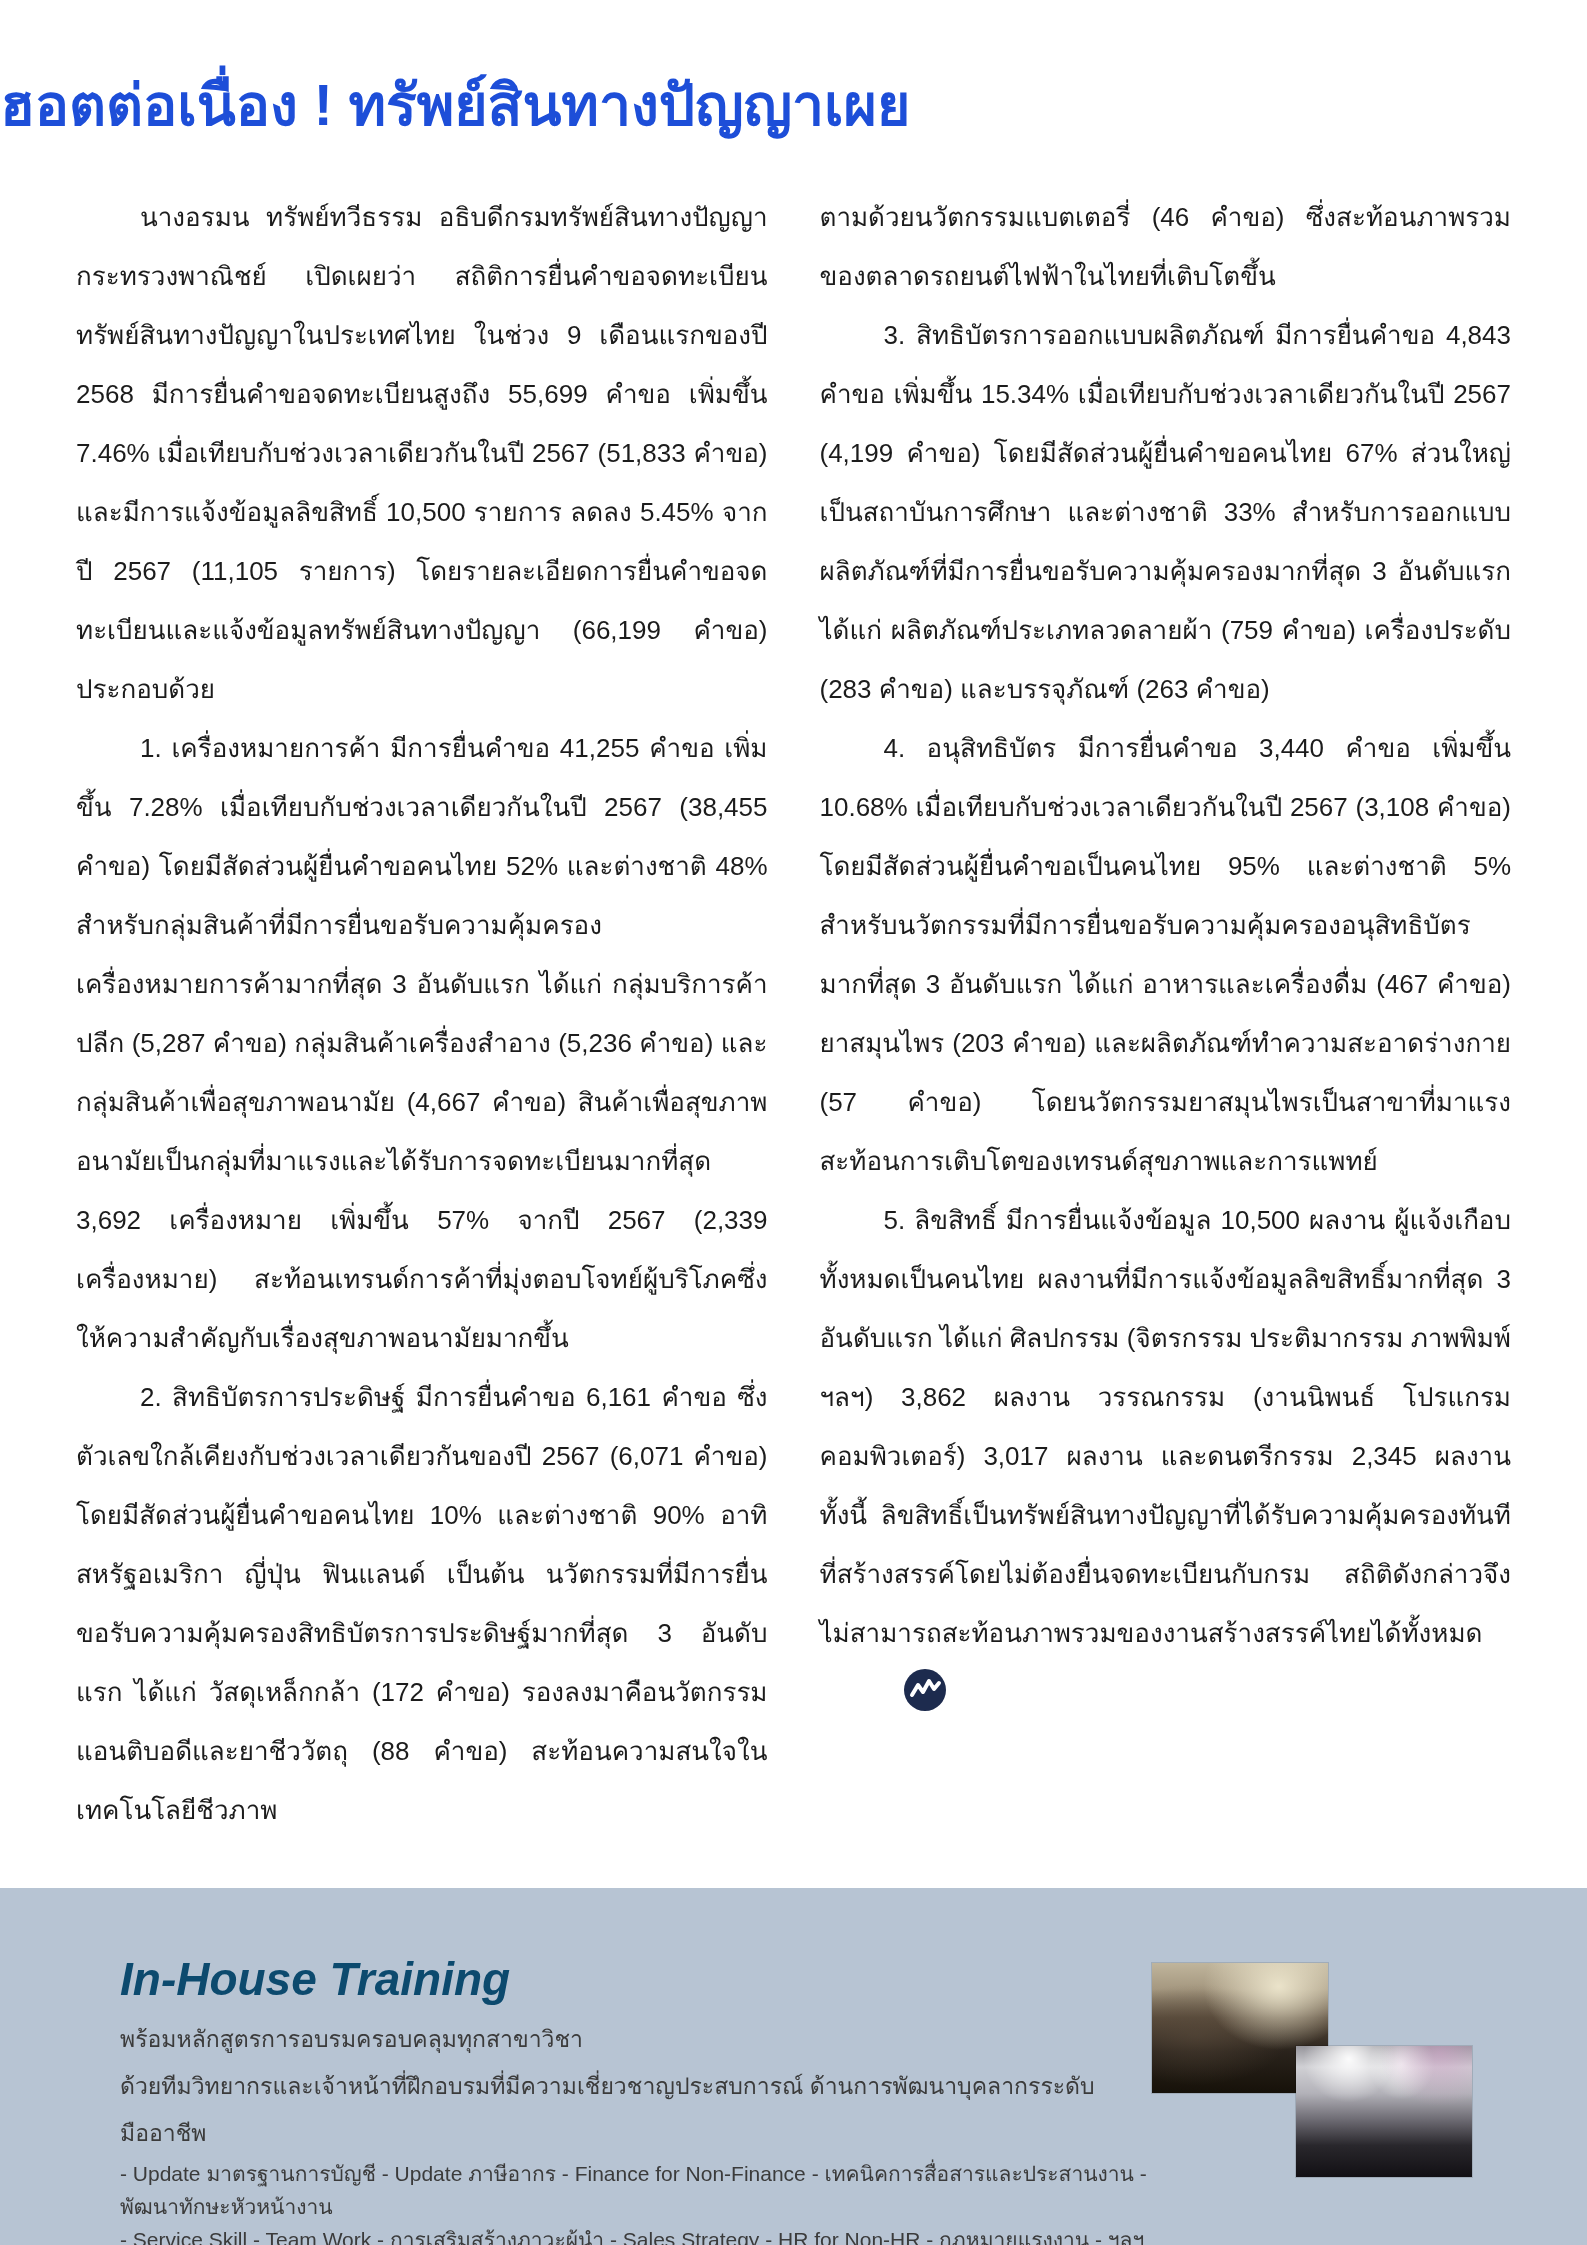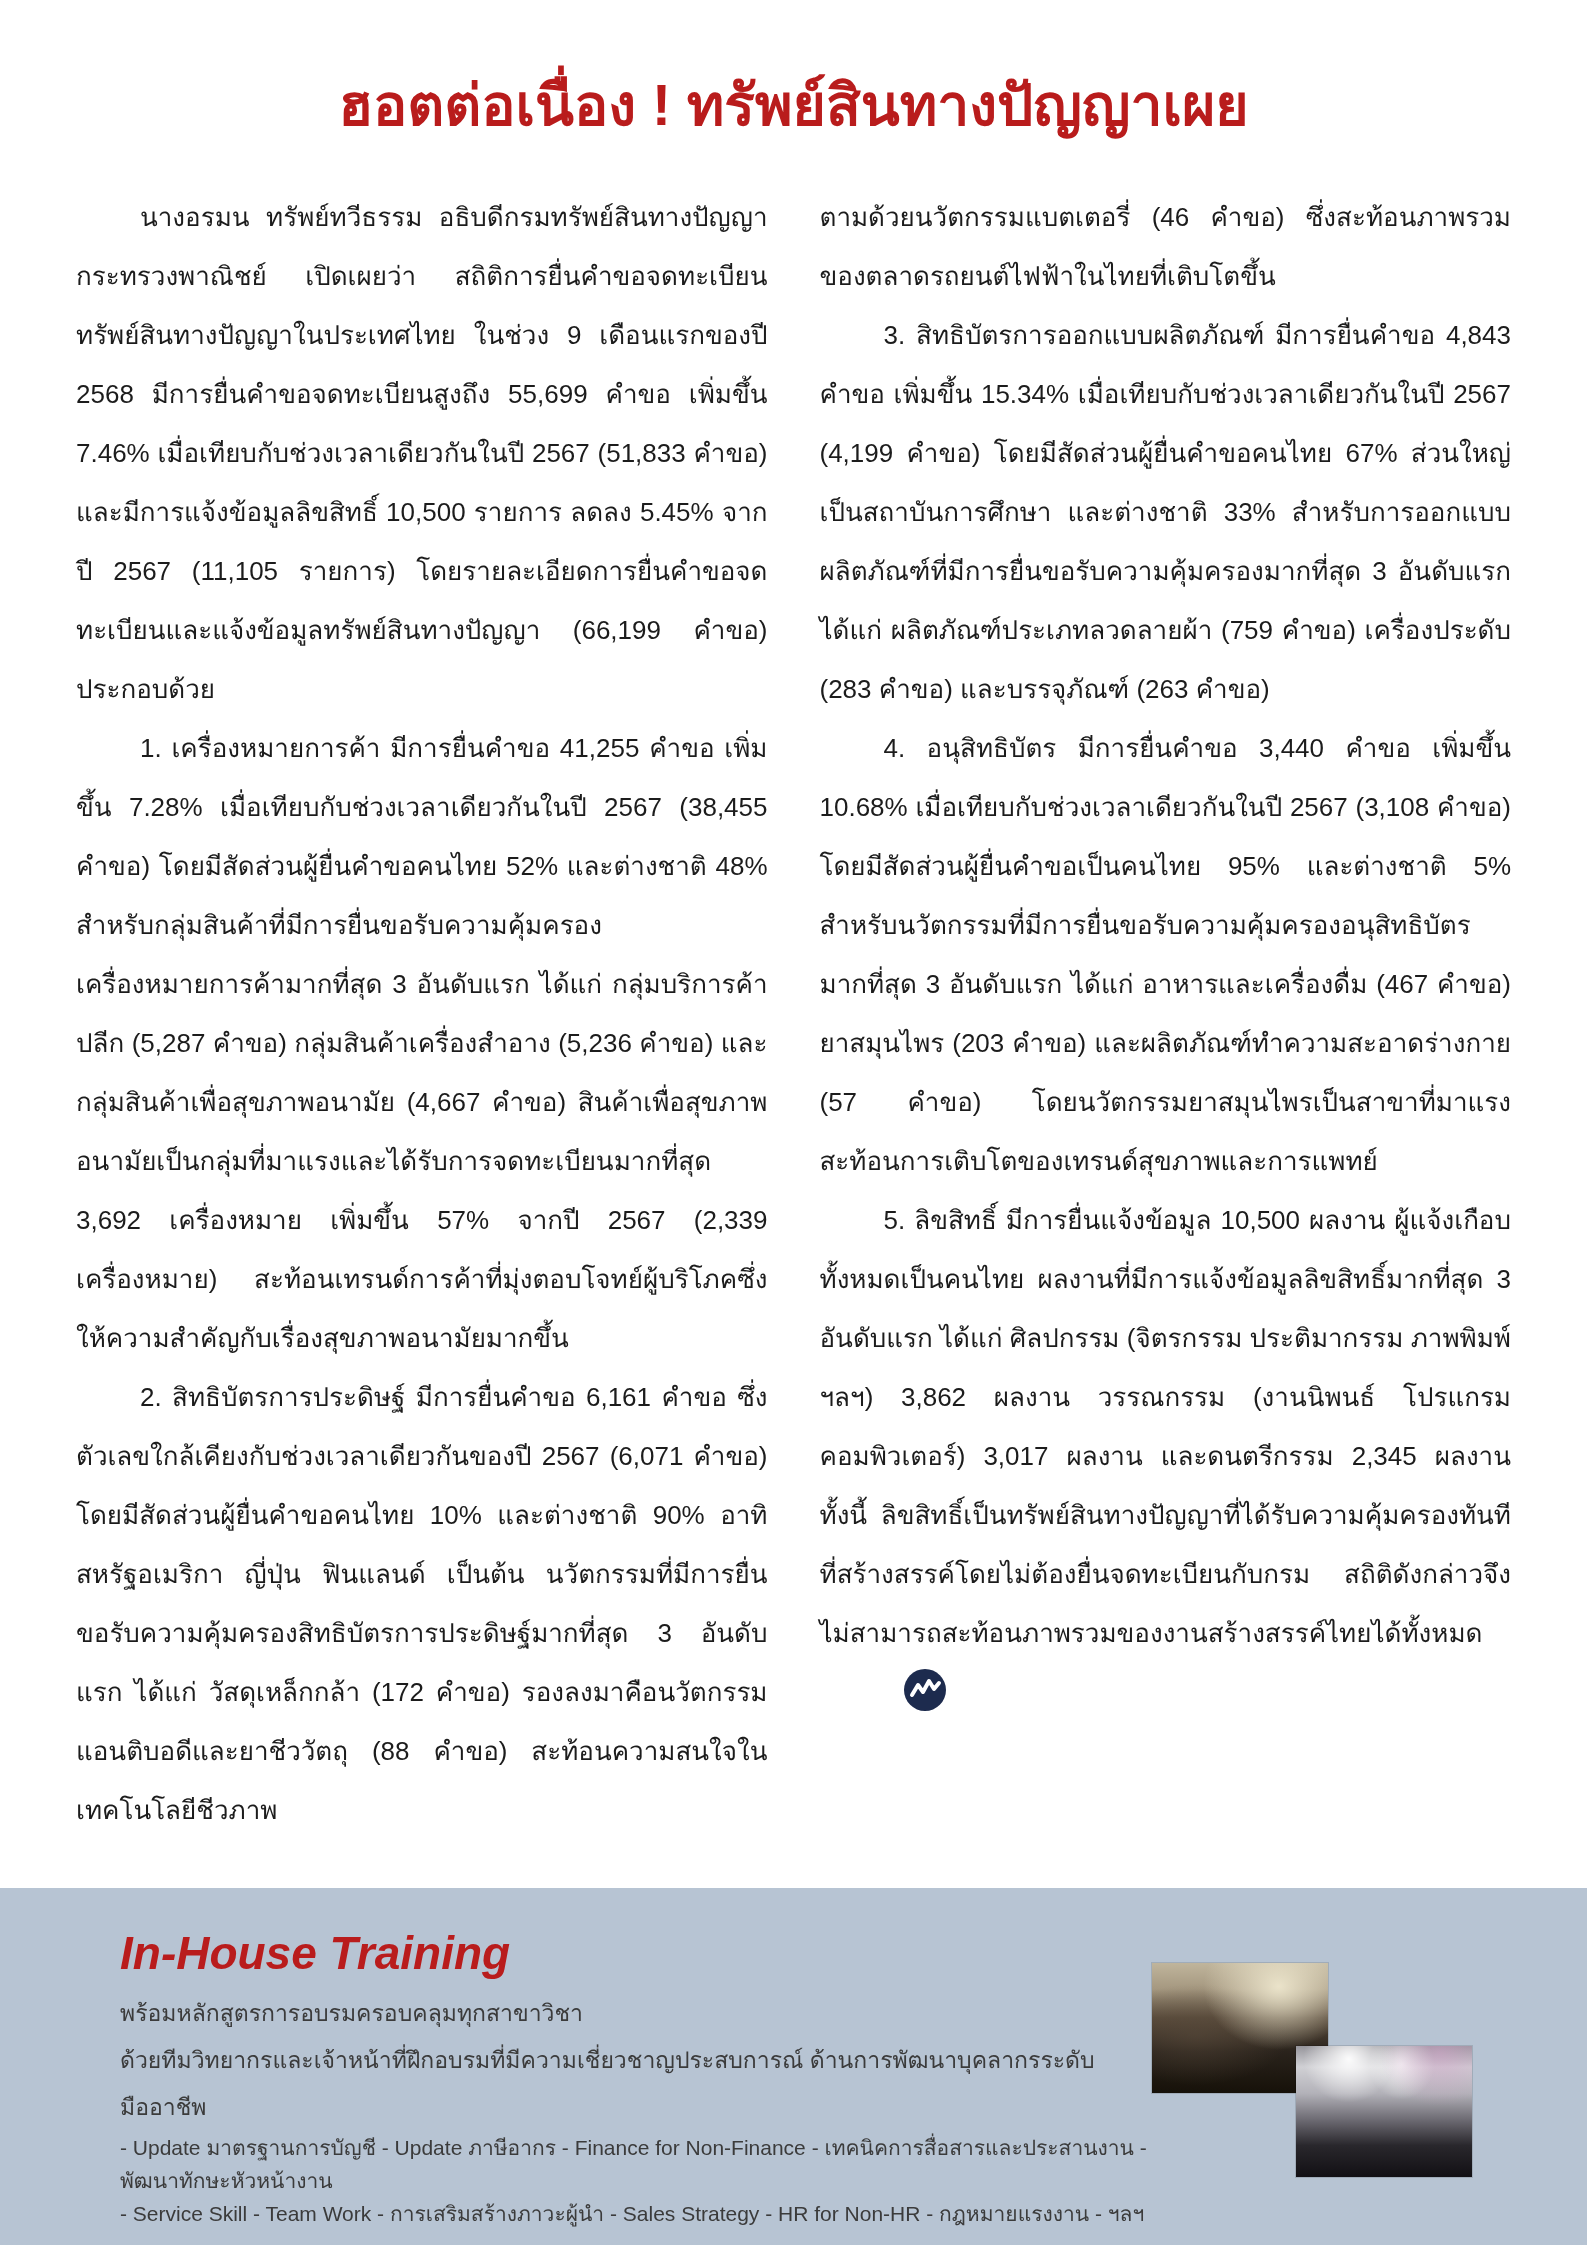--- a/index.html
+++ b/index.html
@@ -7,22 +7,21 @@
     position:relative;
     width:1587px; height:2245px;
     background:#ffffff;
     overflow:hidden;
     font-family:"Liberation Sans", sans-serif;
   }
 
   
   .headline {
     padding-top:62px;
-    text-align:center;
-    color:#b91c1c;
+    color:#1d4ed8;
     font-weight:bold;
     font-size:57px;
     line-height:86px;
     letter-spacing:0px;
   }
 
   
   .article {
     display:flex;
     gap:52px;
@@ -53,21 +52,22 @@
     width:1587px; height:357px;
     background:#b7c4d3;
   }
   .footer-inner { padding:38px 0 0 120px; }
 
   .brand-row { display:flex; align-items:baseline; }
   .brand {
     font-style:italic;
     font-weight:bold;
     font-size:46px;
-    color:#b91c1c;
+    color:#0c4a6e;
+    margin-top:26px;
   }
   .brand-sub {
     font-style:italic;
     font-size:29px;
     color:#1e2c52;
     margin-left:18px;
   }
 
   .f-intro {
     font-size:23px;

